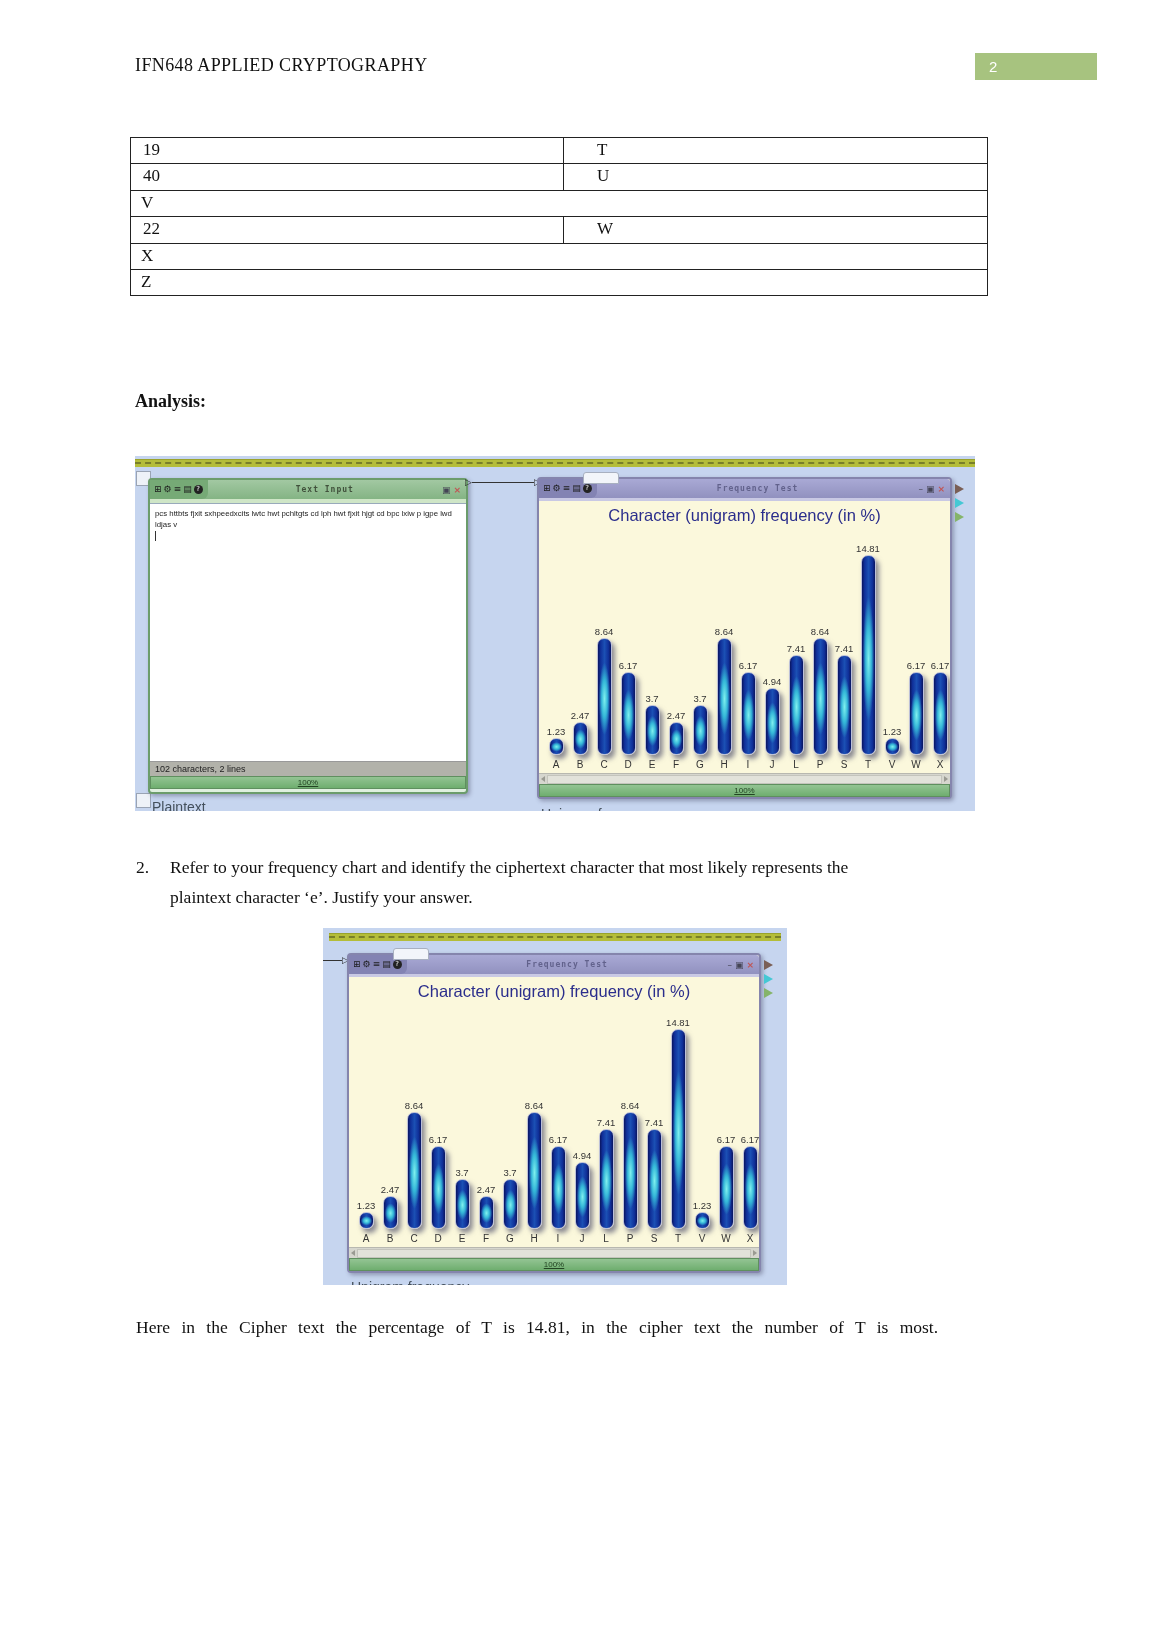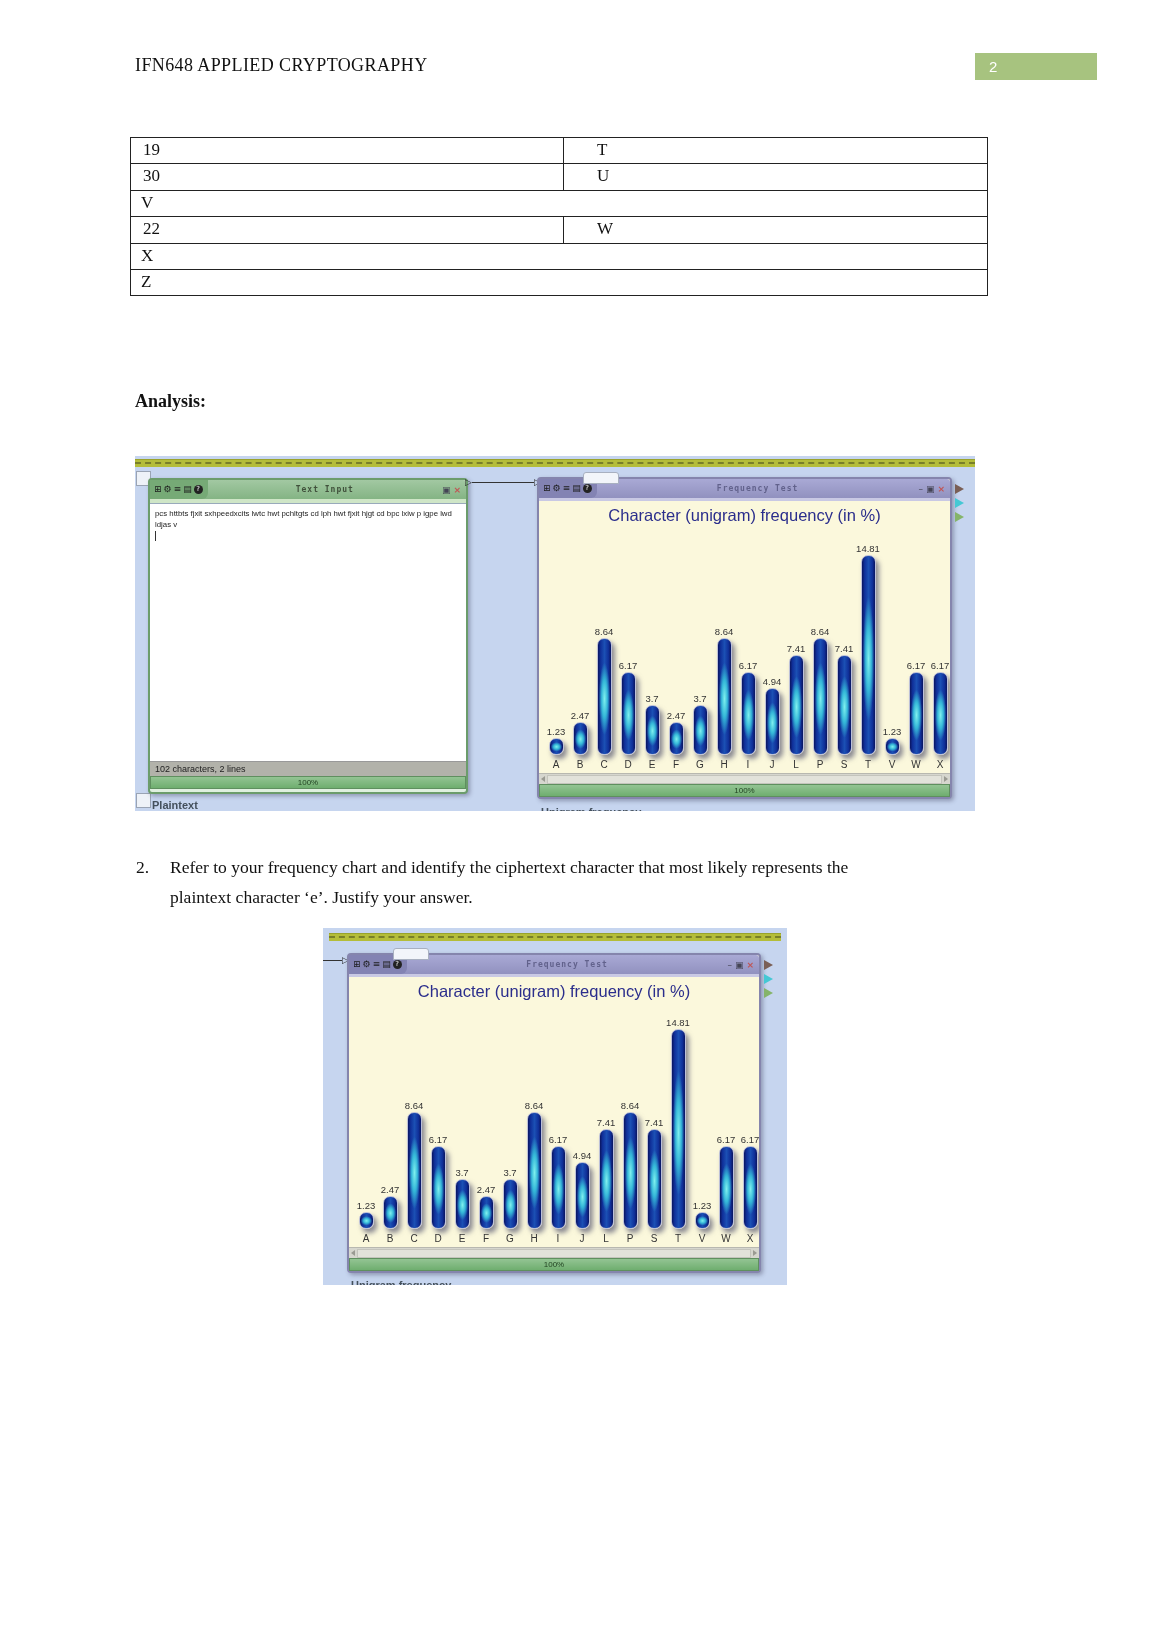--- a/index.html
+++ b/index.html
@@ -47,22 +47,22 @@
   .win-text .tb-icons{background:#76aa76;}
   .win-text .tb-title{color:#41513c;}
   .substrip-g{height:4px;background:#cfe6c7;}
   .txtarea{height:258px;background:#fff;border-top:1px solid #9ab;padding:4px 5px;box-sizing:border-box;
            font-family:"Liberation Sans",sans-serif;font-size:7.8px;line-height:11px;color:#222;overflow:hidden;}
   .caret{width:1px;height:10px;background:#333;margin-top:1px;}
   .statusbar{height:14px;background:#b2b2aa;border-top:1px solid #999;font-family:"Liberation Sans",sans-serif;
              font-size:9px;line-height:14px;color:#222;padding-left:5px;}
   .pbar{height:13px;border:1px solid #5f8f5f;background:linear-gradient(#93c493,#6fae6f);
         font-family:"Liberation Sans",sans-serif;font-size:8px;line-height:12px;text-align:center;color:#234423;
-        box-sizing:border-box;}
-  .ws-label{position:absolute;font-family:"Liberation Sans",sans-serif;font-size:11px;color:#44505c;font-weight:bold;}
+        box-sizing:border-box;text-decoration:underline;}
+  .ws-label{position:absolute;font-family:"Liberation Sans",sans-serif;font-size:14px;color:#44505c;}
 
   
   .connector{position:absolute;display:flex;align-items:center;}
   .conn-line{height:1px;background:#333;flex:1;}
   .conn-head{font-family:"DejaVu Sans",sans-serif;font-size:9px;color:#222;line-height:9px;}
 
   
   .win-freq{background:#fbf8dc;border:2px solid #8585ad;}
   .win-freq .titlebar{background:linear-gradient(#a9a9d5,#9191bf);}
   .win-freq .tb-icons{background:#8383b3;}
@@ -115,21 +115,21 @@
   <div class="pagenum">
     <span>2</span>
   </div>
 
   <div class="map-table">
     <div class="t-row">
         <div class="t-c1">19</div>
         <div class="t-c2">T</div>
       </div>
     <div class="t-row">
-        <div class="t-c1">30</div>
+        <div class="t-c1">40</div>
         <div class="t-c2">U</div>
       </div>
     <div class="t-row">
         <div class="t-c2">V</div>
       </div>
     <div class="t-row">
         <div class="t-c1">22</div>
         <div class="t-c2">W</div>
       </div>
     <div class="t-row">
@@ -429,14 +429,15 @@
       <div class="pbar freq-pbar">100%</div>
     </div>
     <div class="ws-label" style="left:28px;top:351px;">Unigram frequency</div>
     <div class="ports" style="left:441px;top:32px;">
       <span class="port port1"></span>
       <span class="port port2"></span>
       <span class="port port3"></span>
     </div>
   </div>
 
+  <div class="conclusion">Here in the Cipher text the percentage of T is 14.81, in the cipher text the number of T is most.</div>
 
 </div>
 
 </body></html>

